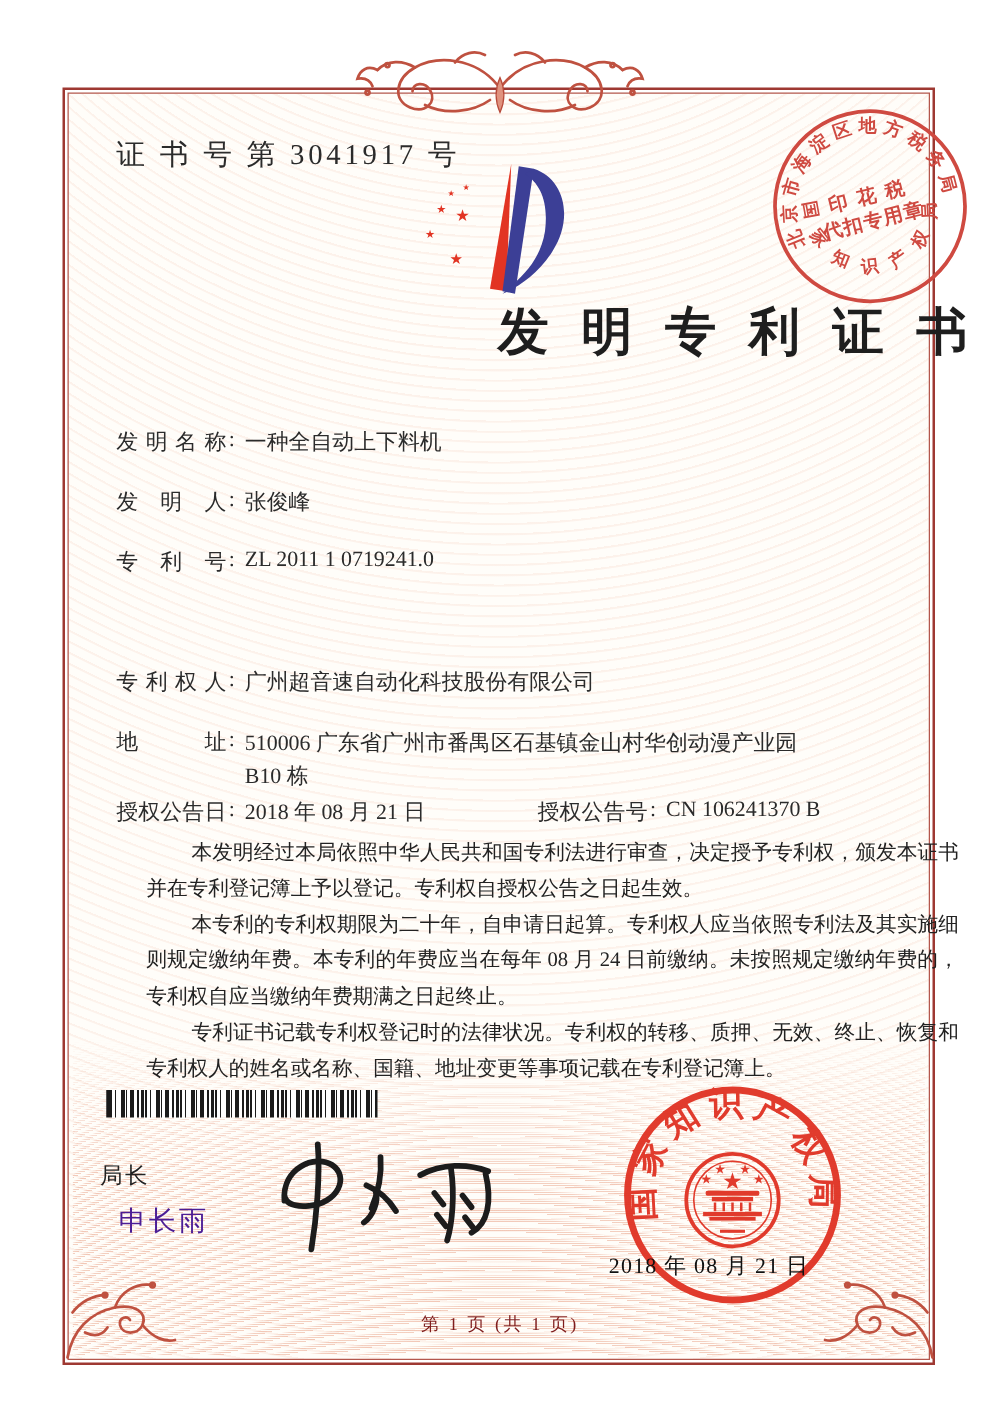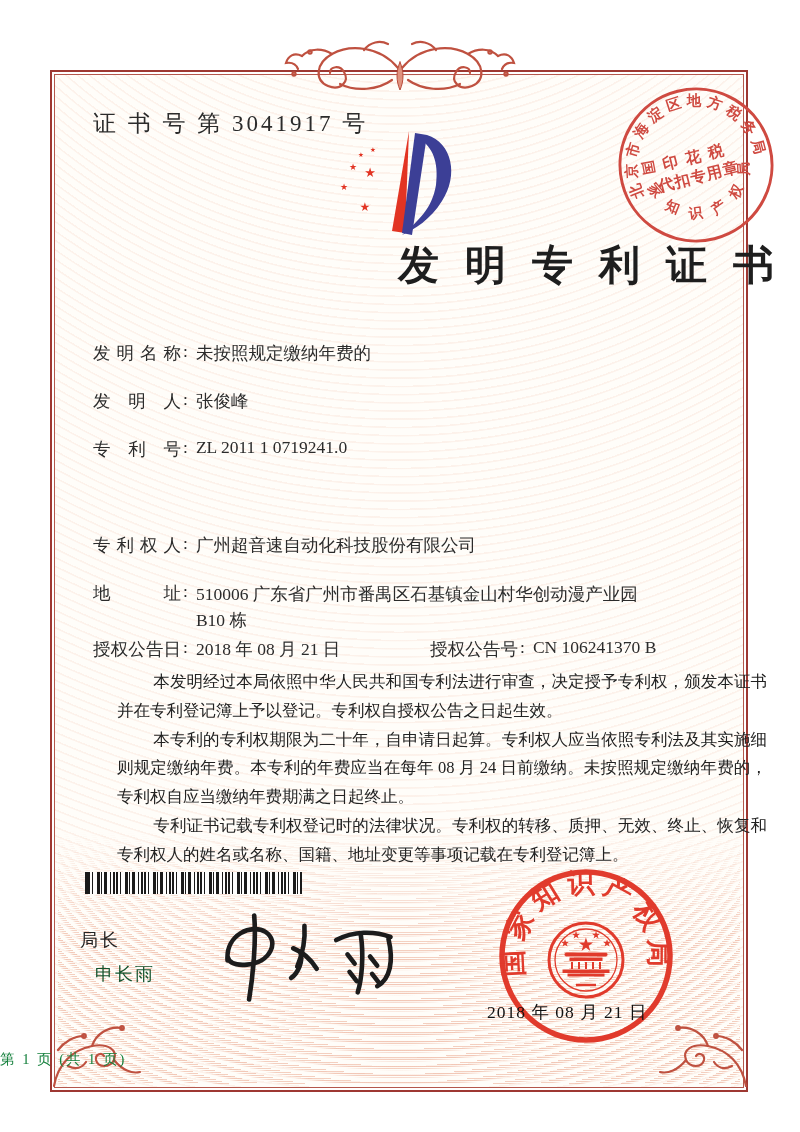--- a/index.html
+++ b/index.html
@@ -65,25 +65,25 @@
 
   
   .barcode{position:absolute;left:85px;top:872px;width:212px;height:22px;
     border-left:3px solid #1a1a1a;border-right:2px solid #1a1a1a;
     background:repeating-linear-gradient(90deg,
       #1a1a1a 0 2px,#fdfdfd 2px 4px,#1a1a1a 4px 5px,#fdfdfd 5px 9px,
       #1a1a1a 9px 12px,#fdfdfd 12px 13px,#1a1a1a 13px 14px,#fdfdfd 14px 16px,
       #1a1a1a 16px 19px,#fdfdfd 19px 22px,#1a1a1a 22px 23px,#fdfdfd 23px 25px,
       #1a1a1a 25px 27px,#fdfdfd 27px 28px);}
   .signer-title{position:absolute;left:80px;top:928px;font-size:18px;letter-spacing:2px;color:#222;}
-  .signer-name{position:absolute;left:95px;top:962px;font-size:18px;letter-spacing:2px;color:#14532d;}
+  .signer-name{position:absolute;left:95px;top:962px;font-size:22px;letter-spacing:2px;color:#4c1d95;}
   .signature{position:absolute;left:205px;top:908px;width:205px;height:100px;z-index:5;}
   .signature path{stroke:#1c1c1c;stroke-width:4.5;fill:none;stroke-linecap:round;stroke-linejoin:round;}
-  .footer{position:absolute;left:0;top:1050px;width:100%;font-size:14.5px;
-    letter-spacing:2px;color:#15803d;}
+  .footer{position:absolute;left:0;top:1050px;width:100%;text-align:center;font-size:14.5px;
+    letter-spacing:2px;color:#7f1d1d;}
 </style>
 </head>
 <body>
 
 <div class="page">
 
   <div class="frame-outer">
     <div class="frame-inner">
       <div class="waves-bottom"></div>
     </div>
@@ -146,21 +146,21 @@
     <text x="27" y="84" font-size="12" text-anchor="middle" fill="var(--logo-red)">★</text>
     <text x="15" y="43" font-size="9" text-anchor="middle" fill="var(--logo-red)">★</text>
     <text x="6" y="63" font-size="9" text-anchor="middle" fill="var(--logo-red)">★</text>
     <text x="35" y="25" font-size="6.5" text-anchor="middle" fill="var(--logo-red)">★</text>
     <text x="23" y="30" font-size="6.5" text-anchor="middle" fill="var(--logo-red)">★</text>
   </svg>
 
   <div class="title">发明专利证书</div>
 
   <div class="row" style="top:341px">
-    <span class="lbl">发明名称</span><span class="colon">:</span><span class="val">未按照规定缴纳年费的</span>
+    <span class="lbl">发明名称</span><span class="colon">:</span><span class="val">一种全自动上下料机</span>
   </div>
   <div class="row" style="top:389px">
     <span class="lbl">发明人</span><span class="colon">:</span><span class="val">张俊峰</span>
   </div>
   <div class="row" style="top:437px">
     <span class="lbl">专利号</span><span class="colon">:</span><span class="val">ZL 2011 1 0719241.0</span>
   </div>
   <div class="row" style="top:533px">
     <span class="lbl">专利权人</span><span class="colon">:</span><span class="val">广州超音速自动化科技股份有限公司</span>
   </div>

